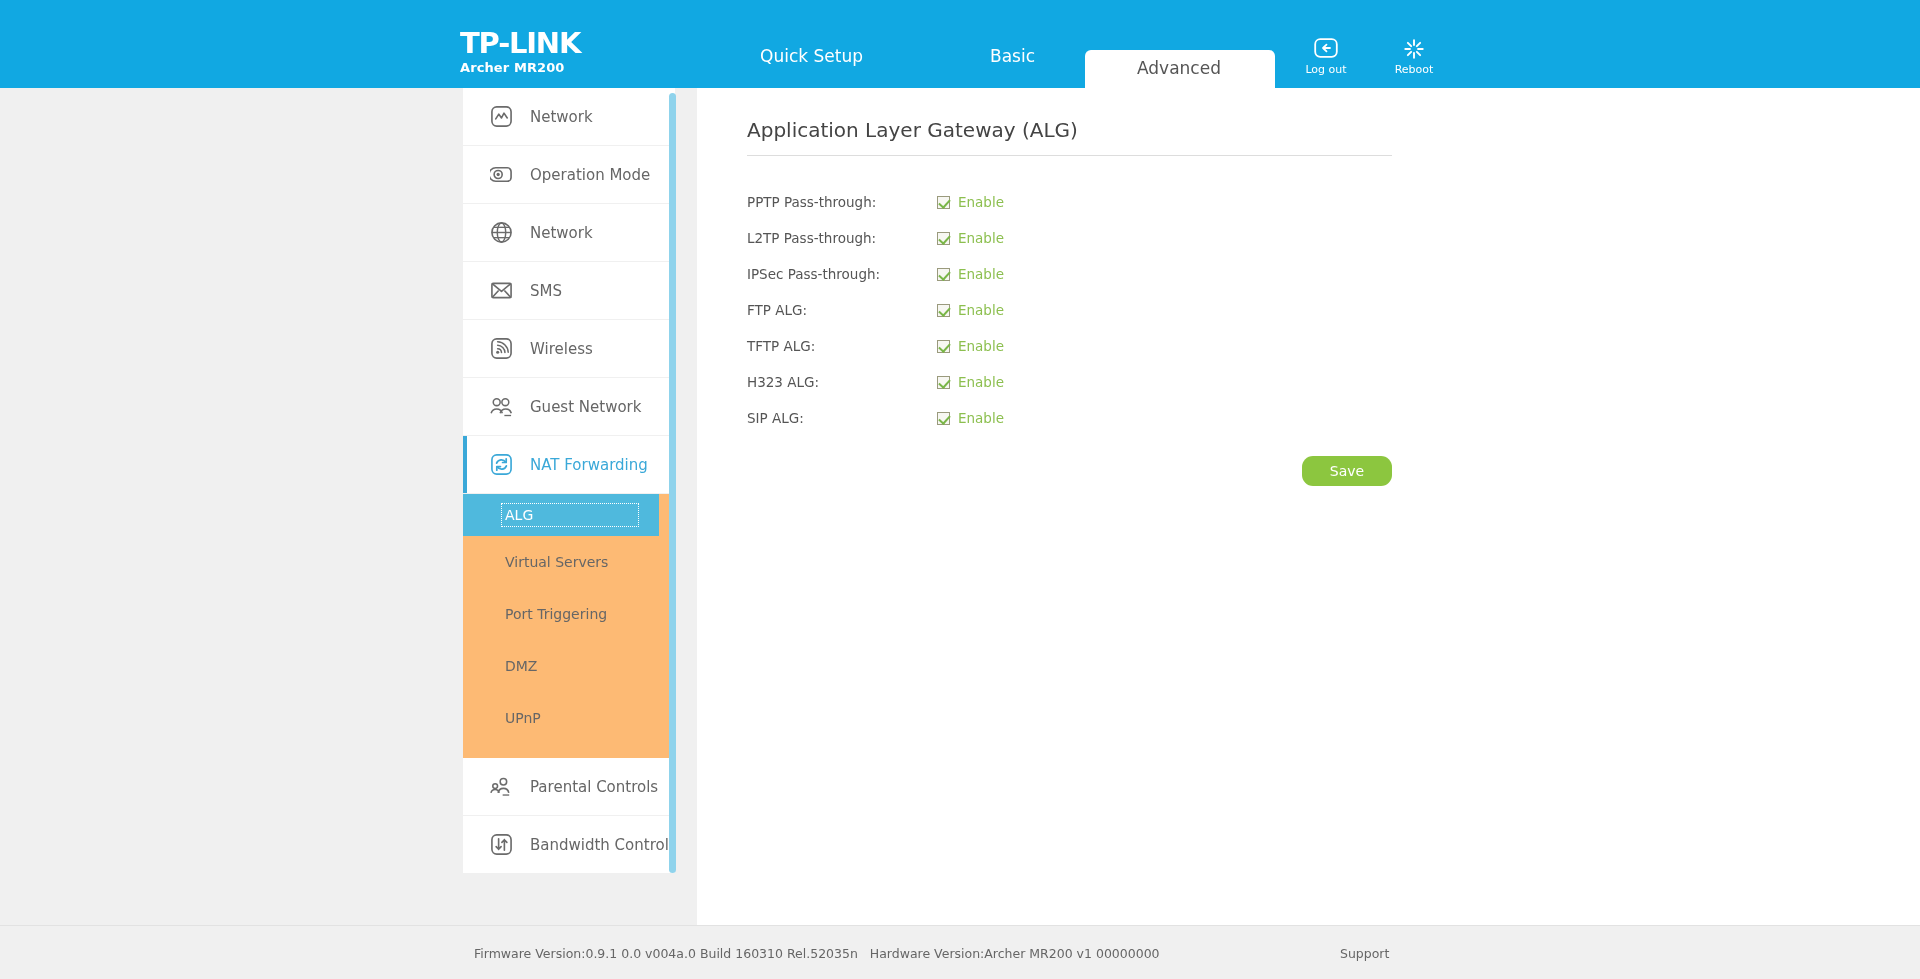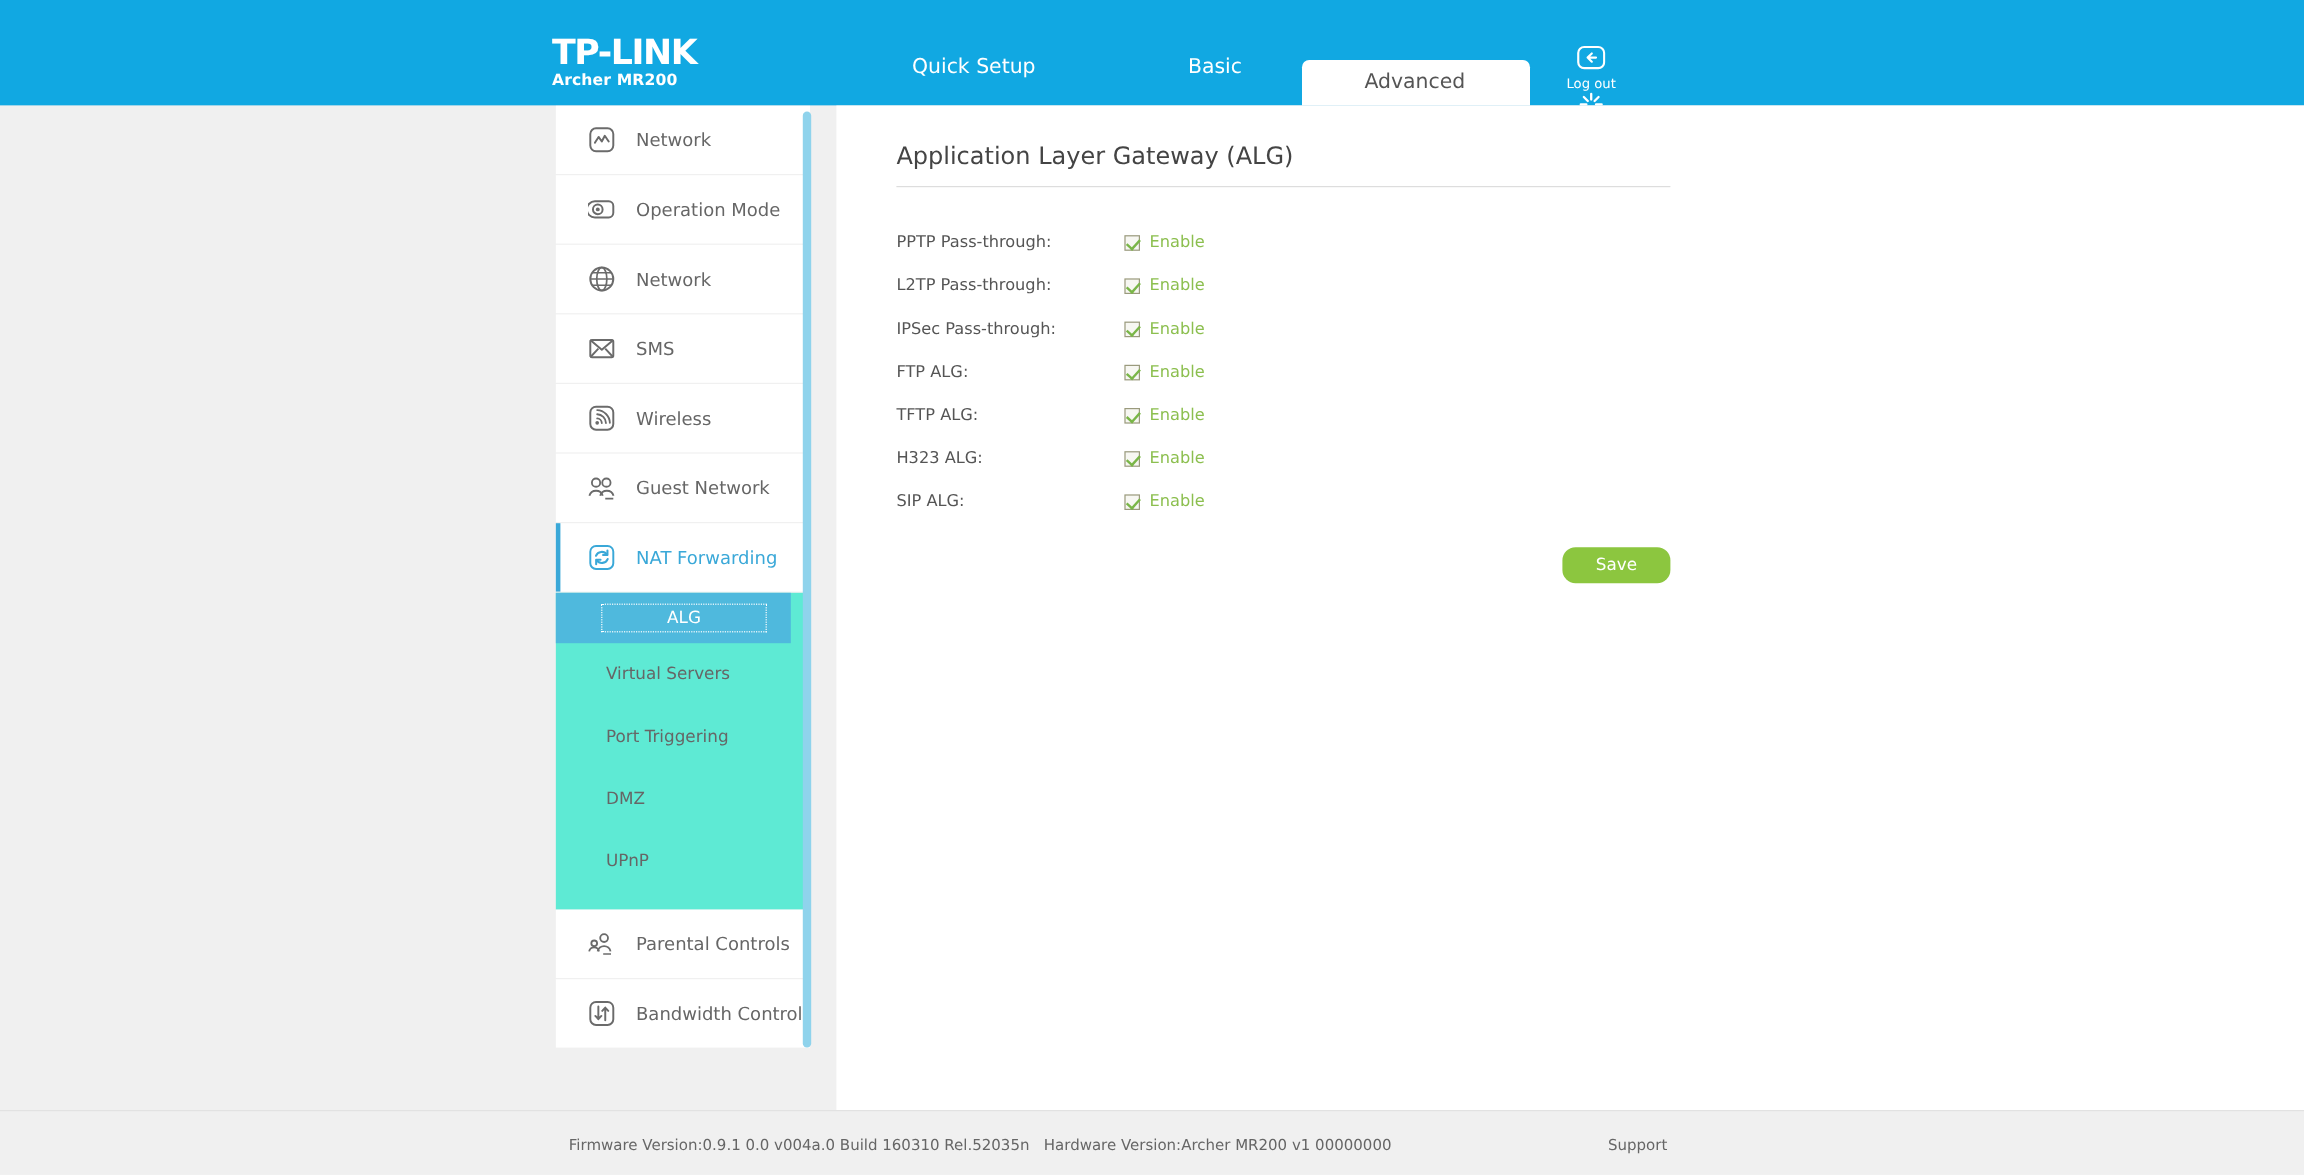--- a/index.html
+++ b/index.html
@@ -38,21 +38,21 @@
   .nav-tab.t0 { left: 50px; }
   .nav-tab.t1 { left: 280px; }
   .nav-tab.active {
     left: 385px; top: 50px;
     background: #ffffff; color: #555555;
     border-radius: 6px 6px 0 0;
     width: 190px; height: 38px;
     text-align: center; padding: 6px 2px 0 0;
   }
   .hdr-actions {
-    position: absolute; left: 1300px; top: 38px; display: flex;  flex-direction: column;
+    position: absolute; left: 1300px; top: 38px; display: flex; gap: 36px;
   }
   .hdr-action {
     display: flex; flex-direction: column; align-items: center;
     cursor: pointer; width: 52px;
   }
   .hdr-action .lbl {
     color: #ffffff; font-size: 11px; margin-top: 3px; line-height: 13px;
     white-space: nowrap;
   }
 
@@ -79,21 +79,21 @@
   .menu-item .mi-label {
     margin-left: 16px; font-size: 15px; color: #666666; line-height: 20px;
   }
   .menu-item.active { background: #ffffff; }
   .menu-item.active .mi-label { color: #3aa8d8; }
   .menu-item.active::before {
     content: ""; position: absolute; left: 0; top: 0;
     width: 4px; height: 57px; background: #3aa8d8;
   }
 
-  .submenu { width: 212px; background: #5eead4; padding: 0 16px 14px 0; text-align: center; }
+  .submenu { width: 212px; background: #fdba74; padding: 0 16px 14px 0; }
   .submenu-item {
     height: 52px; display: flex; align-items: center;
     font-size: 14px; color: #666666; padding-left: 42px; cursor: pointer;
   }
   .submenu-item.selected {
     background: #4fb9dd; color: #ffffff; height: 42px;
   }
   .submenu-item.selected .sm-text {
     outline: 1px dotted #ffffff; outline-offset: 3px;
     display: inline-block; min-width: 130px;

